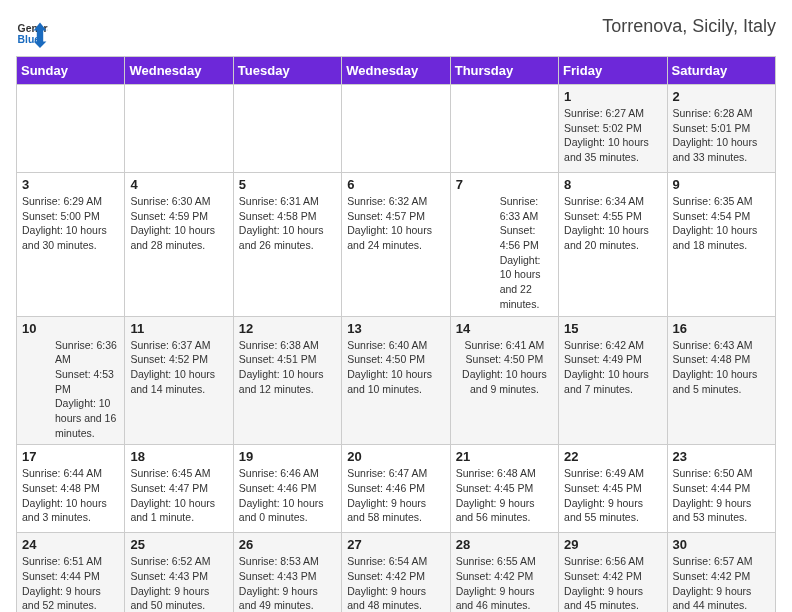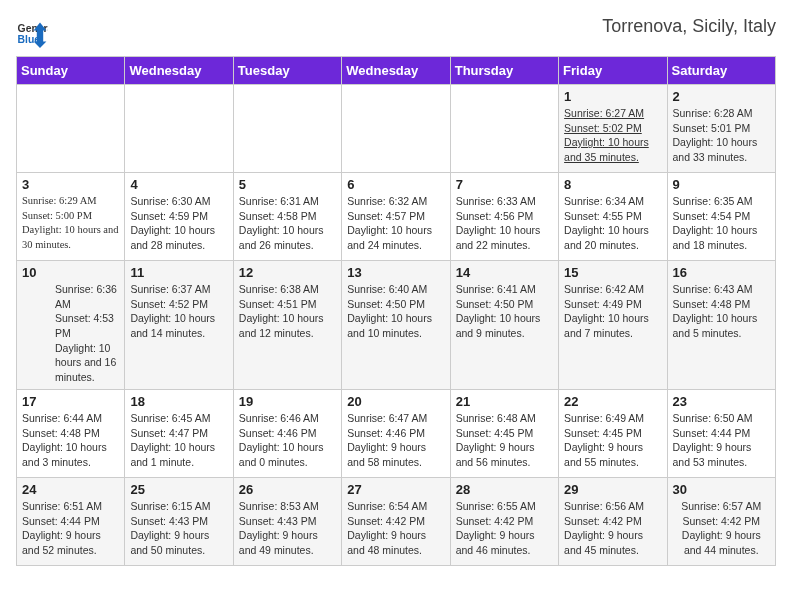--- a/index.html
+++ b/index.html
@@ -111,35 +111,35 @@
   </thead>
   <tbody id="calendar-body">
   <tr>
         <td class="empty-cell"></td>
         <td class="empty-cell"></td>
         <td class="empty-cell"></td>
         <td class="empty-cell"></td>
         <td class="empty-cell"></td>
         <td>
           <span class="day-num">1</span>
-          <div class="day-info" style="white-space: pre-line; text-decoration: underline;">Sunrise: 6:27 AM
+          <div class="day-info" style="white-space: pre-line;">Sunrise: 6:27 AM
 Sunset: 5:02 PM
 Daylight: 10 hours and 35 minutes.</div>
         </td>
         <td>
           <span class="day-num">2</span>
           <div class="day-info" style="white-space: pre-line;">Sunrise: 6:28 AM
 Sunset: 5:01 PM
 Daylight: 10 hours and 33 minutes.</div>
         </td>
       </tr>
       <tr>
         <td>
           <span class="day-num">3</span>
-          <div class="day-info" style="white-space: pre-line; font-family: Liberation Serif, serif;">Sunrise: 6:29 AM
+          <div class="day-info" style="white-space: pre-line;">Sunrise: 6:29 AM
 Sunset: 5:00 PM
 Daylight: 10 hours and 30 minutes.</div>
         </td>
         <td>
           <span class="day-num">4</span>
           <div class="day-info" style="white-space: pre-line;">Sunrise: 6:30 AM
 Sunset: 4:59 PM
 Daylight: 10 hours and 28 minutes.</div>
         </td>
         <td>
@@ -149,21 +149,21 @@
 Daylight: 10 hours and 26 minutes.</div>
         </td>
         <td>
           <span class="day-num">6</span>
           <div class="day-info" style="white-space: pre-line;">Sunrise: 6:32 AM
 Sunset: 4:57 PM
 Daylight: 10 hours and 24 minutes.</div>
         </td>
         <td>
           <span class="day-num">7</span>
-          <div class="day-info" style="white-space: pre-line;">Sunrise: 6:33 AM
+          <div class="day-info" style="white-space: pre-line; margin-left: 44px;">Sunrise: 6:33 AM
 Sunset: 4:56 PM
 Daylight: 10 hours and 22 minutes.</div>
         </td>
         <td>
           <span class="day-num">8</span>
           <div class="day-info" style="white-space: pre-line;">Sunrise: 6:34 AM
 Sunset: 4:55 PM
 Daylight: 10 hours and 20 minutes.</div>
         </td>
         <td>
@@ -193,21 +193,21 @@
 Daylight: 10 hours and 12 minutes.</div>
         </td>
         <td>
           <span class="day-num">13</span>
           <div class="day-info" style="white-space: pre-line;">Sunrise: 6:40 AM
 Sunset: 4:50 PM
 Daylight: 10 hours and 10 minutes.</div>
         </td>
         <td>
           <span class="day-num">14</span>
-          <div class="day-info" style="white-space: pre-line;">Sunrise: 6:41 AM
+          <div class="day-info" style="white-space: pre-line; text-align: center;">Sunrise: 6:41 AM
 Sunset: 4:50 PM
 Daylight: 10 hours and 9 minutes.</div>
         </td>
         <td>
           <span class="day-num">15</span>
           <div class="day-info" style="white-space: pre-line;">Sunrise: 6:42 AM
 Sunset: 4:49 PM
 Daylight: 10 hours and 7 minutes.</div>
         </td>
         <td>
@@ -263,21 +263,21 @@
       </tr>
       <tr>
         <td>
           <span class="day-num">24</span>
           <div class="day-info" style="white-space: pre-line;">Sunrise: 6:51 AM
 Sunset: 4:44 PM
 Daylight: 9 hours and 52 minutes.</div>
         </td>
         <td>
           <span class="day-num">25</span>
-          <div class="day-info" style="white-space: pre-line;">Sunrise: 6:15 AM
+          <div class="day-info" style="white-space: pre-line;">Sunrise: 6:52 AM
 Sunset: 4:43 PM
 Daylight: 9 hours and 50 minutes.</div>
         </td>
         <td>
           <span class="day-num">26</span>
           <div class="day-info" style="white-space: pre-line;">Sunrise: 8:53 AM
 Sunset: 4:43 PM
 Daylight: 9 hours and 49 minutes.</div>
         </td>
         <td>
@@ -293,19 +293,19 @@
 Daylight: 9 hours and 46 minutes.</div>
         </td>
         <td>
           <span class="day-num">29</span>
           <div class="day-info" style="white-space: pre-line;">Sunrise: 6:56 AM
 Sunset: 4:42 PM
 Daylight: 9 hours and 45 minutes.</div>
         </td>
         <td>
           <span class="day-num">30</span>
-          <div class="day-info" style="white-space: pre-line; text-align: center;">Sunrise: 6:57 AM
+          <div class="day-info" style="white-space: pre-line;">Sunrise: 6:57 AM
 Sunset: 4:42 PM
 Daylight: 9 hours and 44 minutes.</div>
         </td>
       </tr>
     </tbody>
 </table>
 
 </body></html>

